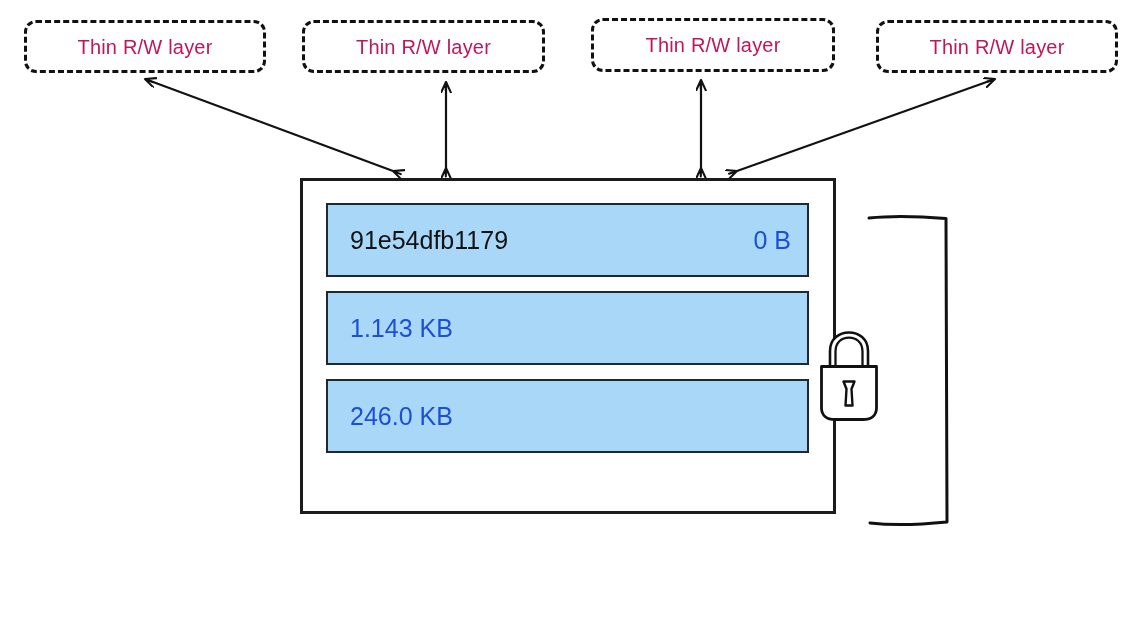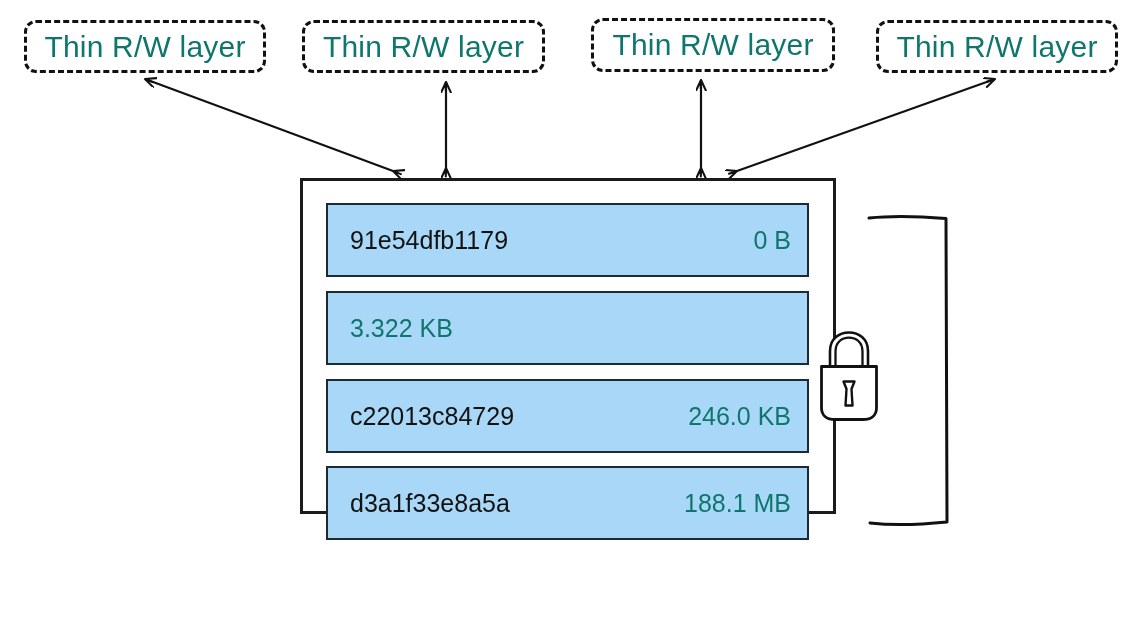--- a/index.html
+++ b/index.html
@@ -33,22 +33,22 @@
     position: absolute;
     box-sizing: border-box;
     border: 3px dashed #111111;
     border-radius: 12px;
     background: transparent;
     display: flex;
     align-items: center;
     justify-content: center;
   }
   .rw-label {
-    font-size: 30px;
-    color: #0f766e;
+    font-size: 20px;
+    color: #be185d;
     letter-spacing: 0.2px;
     white-space: nowrap;
     line-height: 1;
   }
 
   
   #image-container {
     position: absolute;
     left: 300px;
     top: 178px;
@@ -71,21 +71,21 @@
     padding: 0 16px 0 22px;
   }
   .layer-id {
     font-size: 25px;
     color: #121212;
     white-space: nowrap;
     line-height: 1;
   }
   .layer-size {
     font-size: 25px;
-    color: #0f766e;
+    color: #1d4ed8;
     white-space: nowrap;
     line-height: 1;
   }
 
   
   #lock-icon {
     position: absolute;
     left: 814px;
     top: 326px;
     width: 70px;
@@ -151,32 +151,27 @@
   </svg>
 
   <div id="image-container">
 
     <div class="layer-bar" style="left:23px; top:22px; width:483px; height:74px;">
       <span class="layer-id">91e54dfb1179</span>
       <span class="layer-size">0 B</span>
     </div>
 
     <div class="layer-bar" style="left:23px; top:110px; width:483px; height:74px;">
-      <span class="layer-size">3.322 KB</span>
+      <span class="layer-size">1.143 KB</span>
     </div>
 
     <div class="layer-bar" style="left:23px; top:198px; width:483px; height:74px;">
-      <span class="layer-id">c22013c84729</span>
       <span class="layer-size">246.0 KB</span>
     </div>
 
-    <div class="layer-bar" style="left:23px; top:285px; width:483px; height:74px;">
-      <span class="layer-id">d3a1f33e8a5a</span>
-      <span class="layer-size">188.1 MB</span>
-    </div>
 
   </div>
 
   <svg id="lock-icon" viewBox="0 0 70 98">
 
     <path d="M16,42 L16,25 C16,12.5 25.5,6.5 35,6.5 C44.5,6.5 54,12.5 54,25 L54,42" fill="#ffffff" stroke="#111" stroke-width="2.6" stroke-linecap="round"></path>
     <path d="M21.5,42 L21.5,25.5 C21.5,16 28,11.6 35,11.6 C42,11.6 48.5,16 48.5,25.5 L48.5,42" fill="#ffffff" stroke="#111" stroke-width="2.3" stroke-linecap="round"></path>
 
     <path d="M7.5,40.5 L62.5,40.5 L62.5,82 C62.5,89.5 57,93.5 49,93.5 L21,93.5
              C13,93.5 7.5,89.5 7.5,82 Z" fill="#ffffff" stroke="#111" stroke-width="2.8" stroke-linejoin="round"></path>

